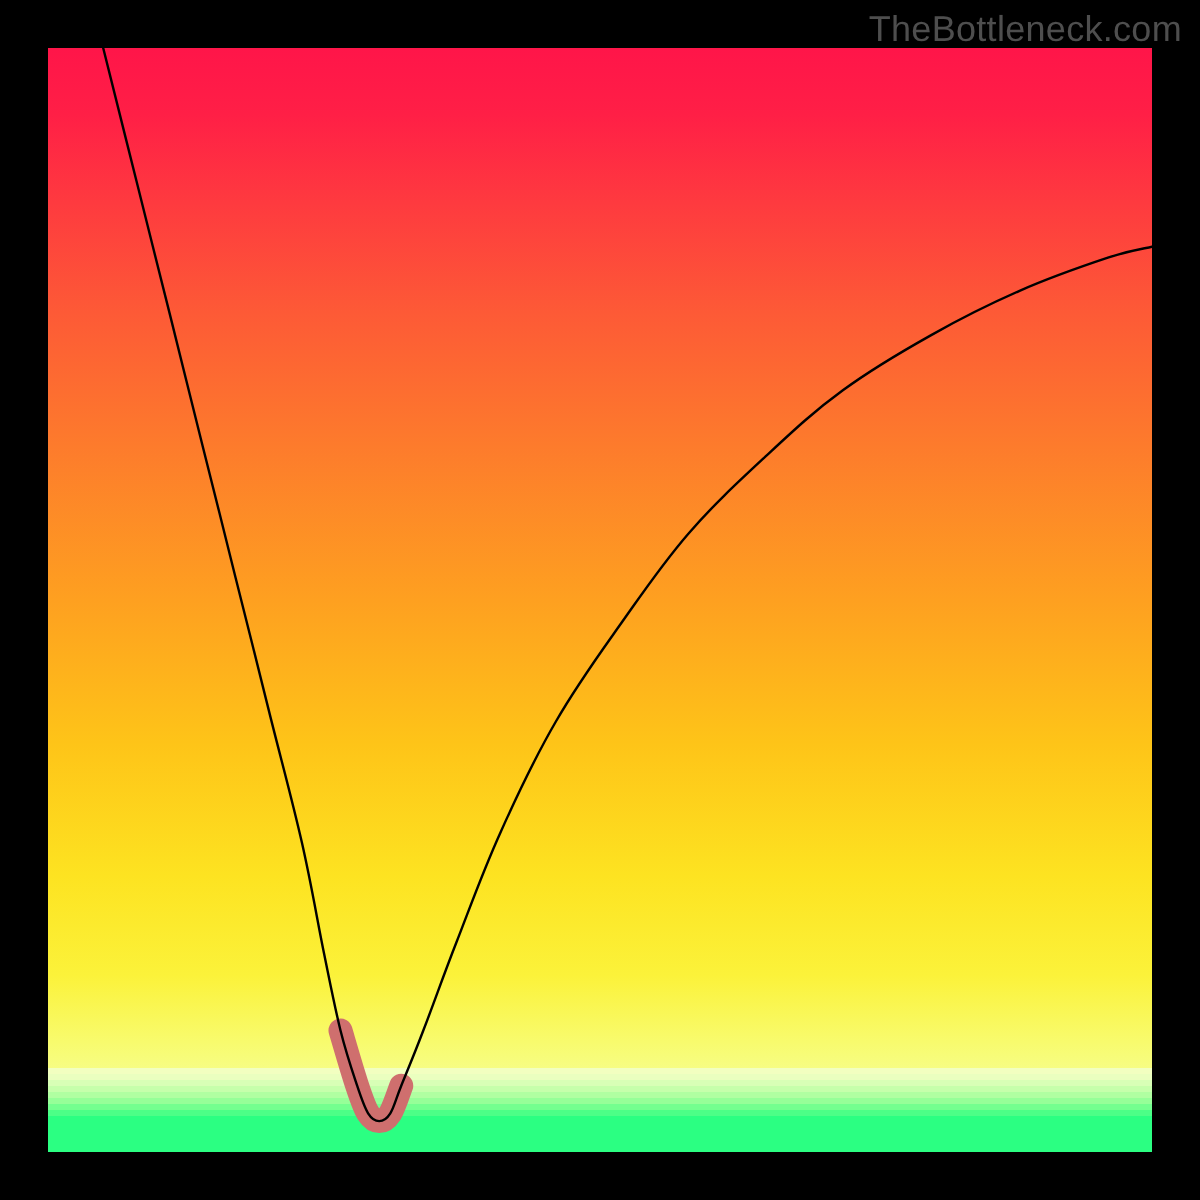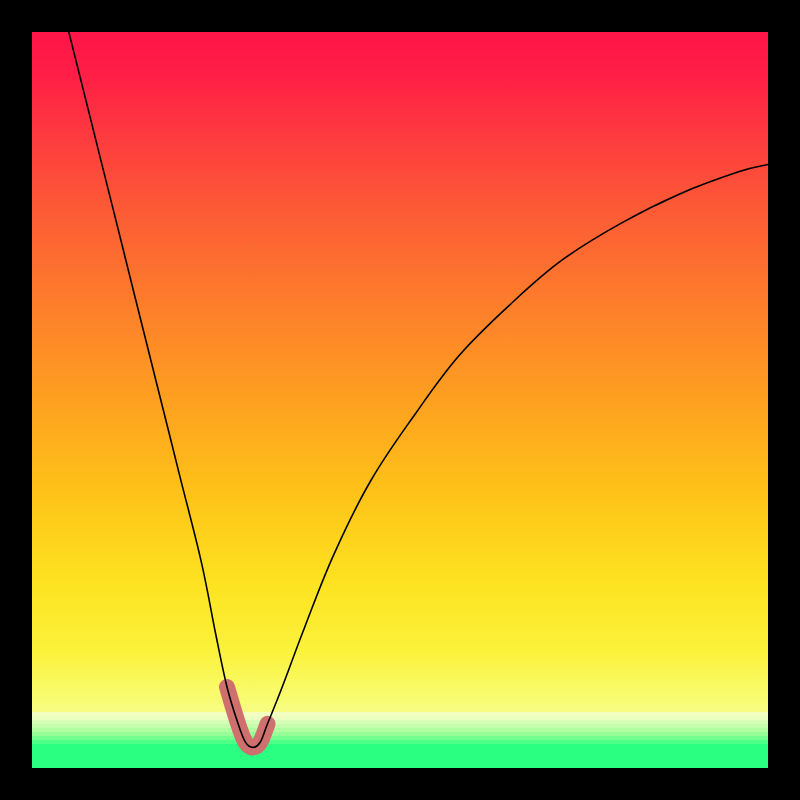--- a/index.html
+++ b/index.html
@@ -93,20 +93,21 @@
     stroke-width: 16;
     stroke-linecap: round;
     stroke-linejoin: round;
   }
 </style>
 </head>
 <body>
 
 <div class="frame">
 
+  <div class="watermark">TheBottleneck.com</div>
 
   <div class="plot">
 
     <div class="bg-main"></div>
 
     <div class="bottom-bands" id="bottom-bands">
         <div class="band" style="background: rgb(242, 255, 192);"></div>
         <div class="band" style="background: rgb(234, 255, 191);"></div>
         <div class="band" style="background: rgb(216, 255, 182);"></div>
         <div class="band" style="background: rgb(198, 255, 171);"></div>

